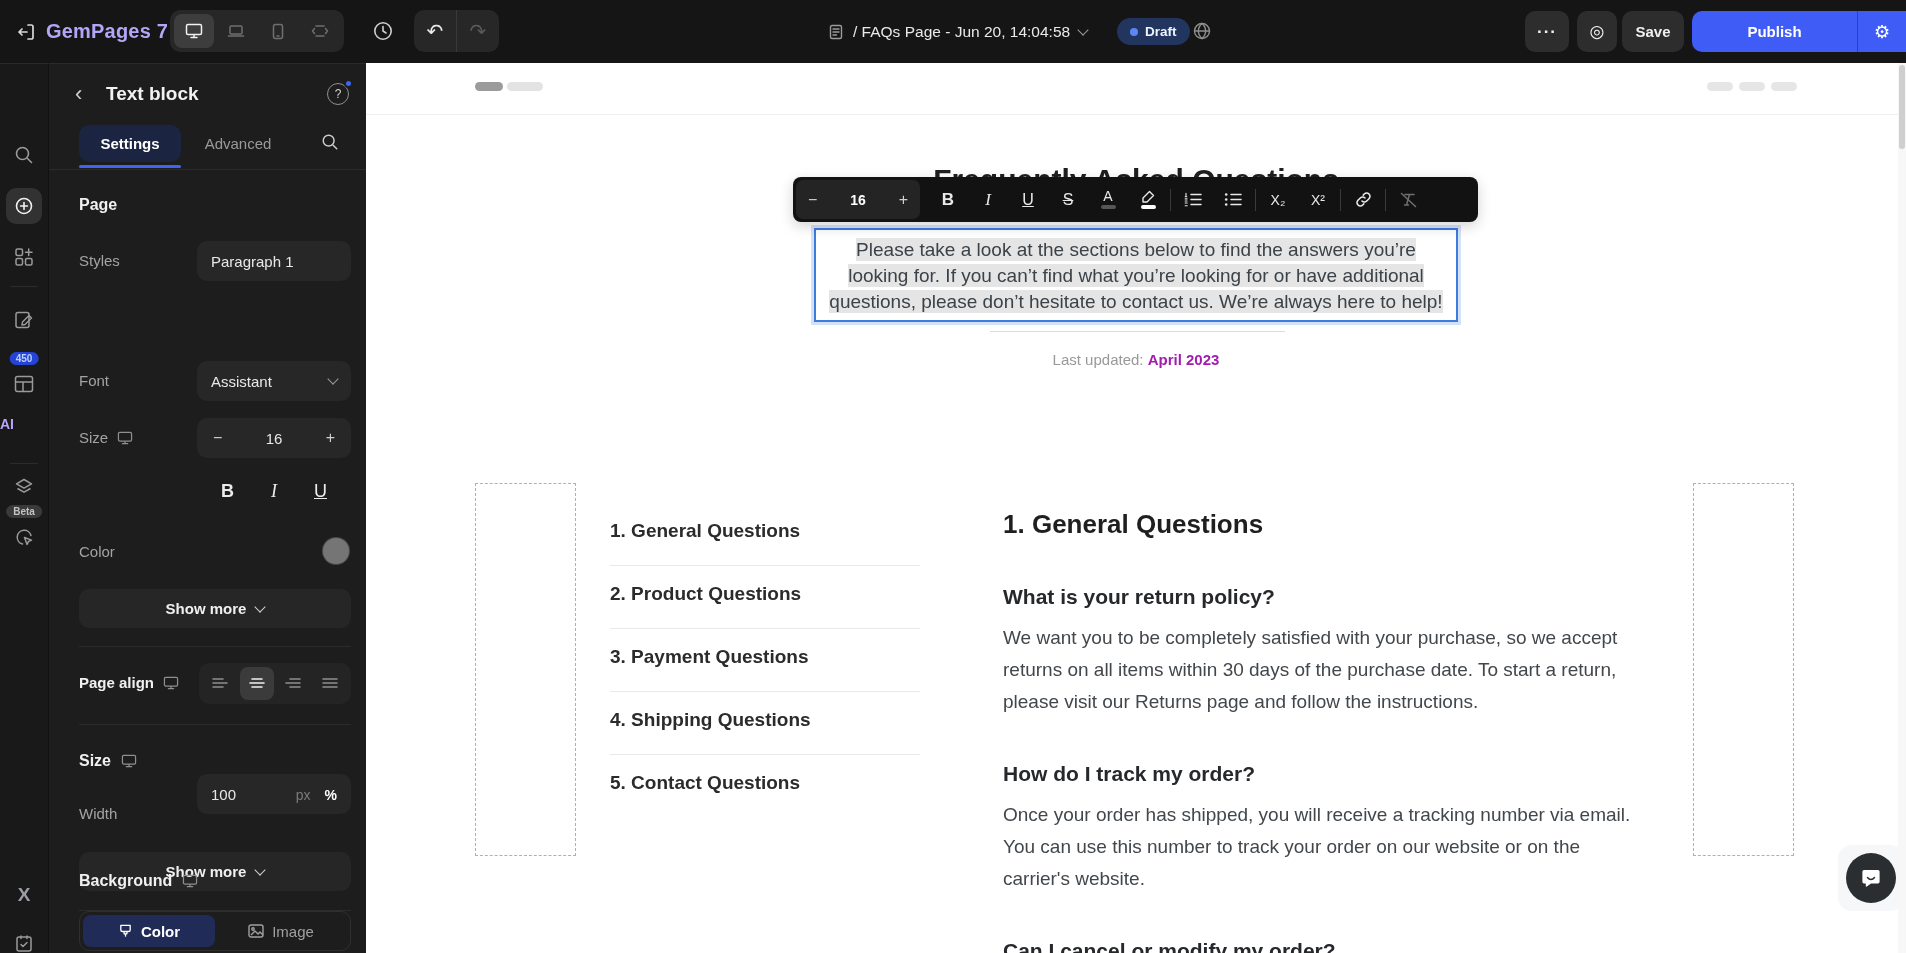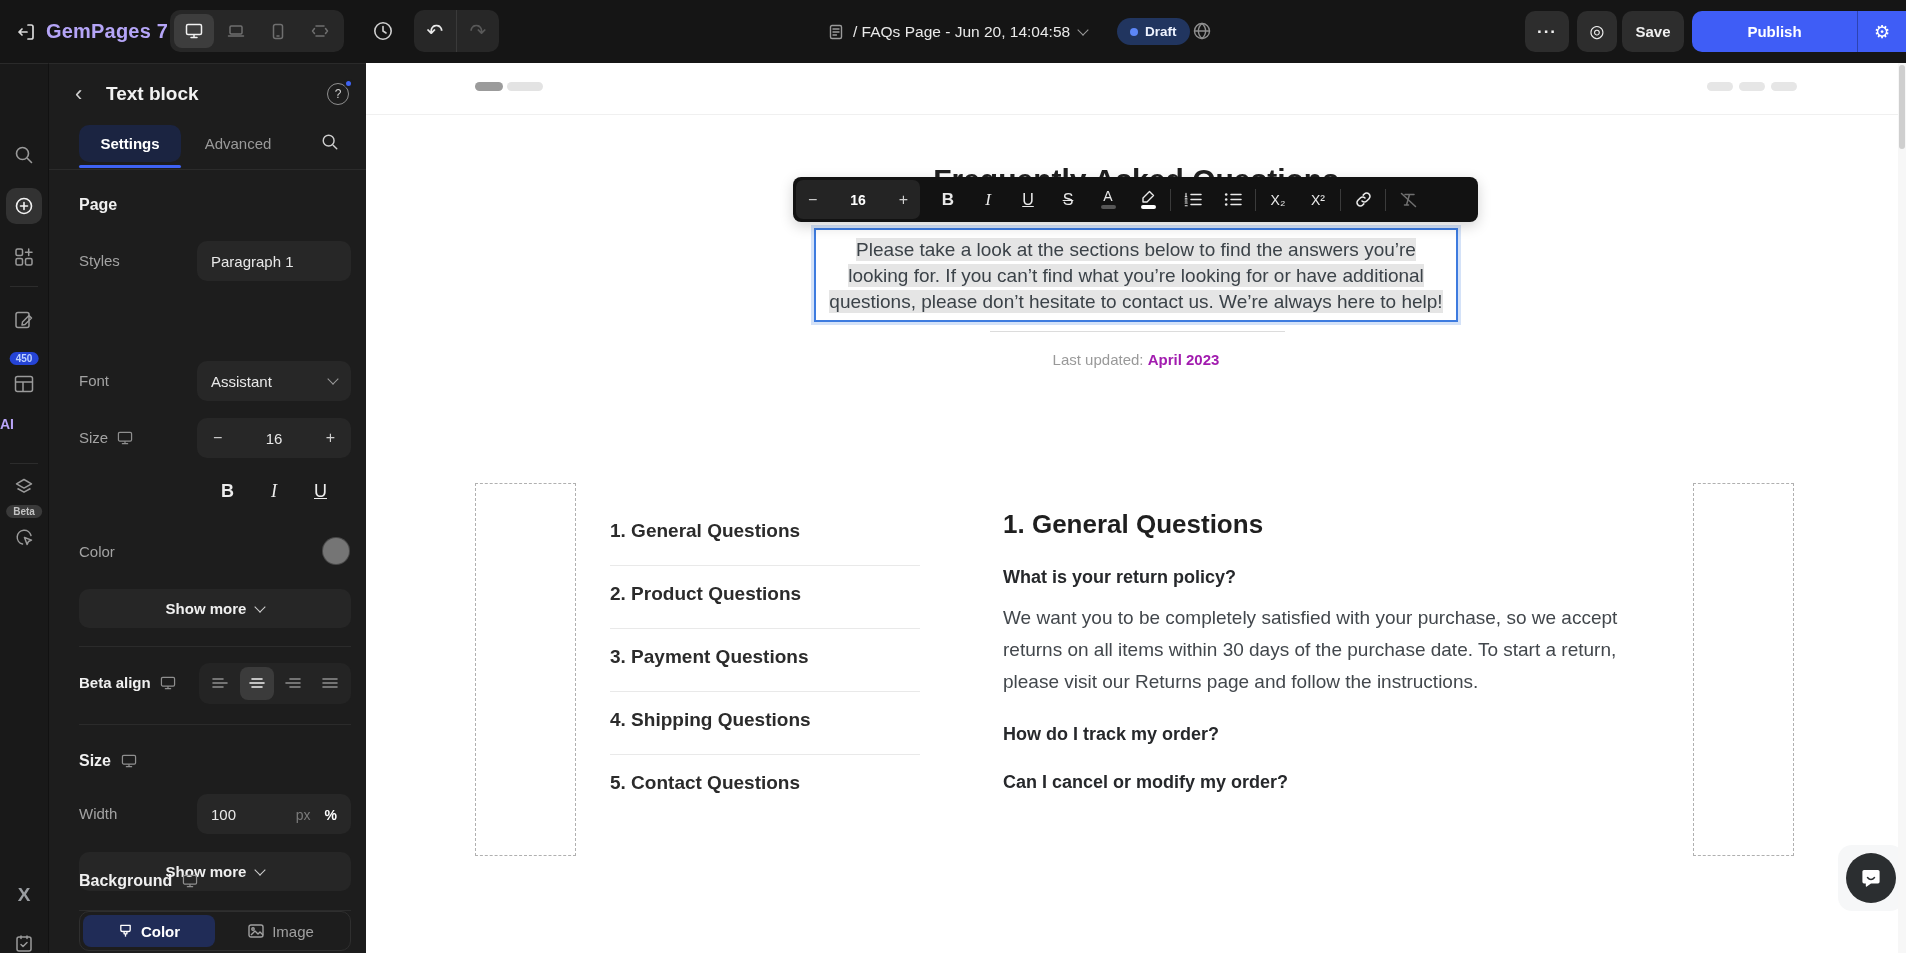--- a/index.html
+++ b/index.html
@@ -108,21 +108,21 @@
   .lastupd b{color:#a21caf}
   .dashedbox{position:absolute;top:420px;width:101px;height:373px;border:1px dashed #b0b0b0}
   
   .faqnav{position:absolute;left:244px;top:440px;width:310px}
   .navitem{padding:16px 0 22px;border-bottom:1px solid #e9e9e9;font-size:19px;font-weight:700;color:#2b2b2b;line-height:24px}
   .navitem.last{border-bottom:none;padding-bottom:4px}
   .customcode{margin-top:12px;height:54px;background:#ededed;display:flex;align-items:center;justify-content:center;font-size:16px;color:#3c3c3c}
   
   .faqcontent{position:absolute;left:637px;top:444px;width:640px}
   .faq-h2{font-size:26px;font-weight:700;color:#1f1f1f;line-height:34px}
-  .faq-q{margin-top:24px;font-size:18px;font-weight:700;color:#26282b;line-height:24px}
+  .faq-q{margin-top:44px;font-size:21px;font-weight:700;color:#26282b;line-height:24px}
   .faq-a{margin-top:13px;font-size:19px;color:#42474c;line-height:32px}
   
   .chatwrap{position:absolute;left:1472px;top:782px;width:66px;height:66px;background:#f6f7f8;border-radius:14px;display:flex;align-items:center;justify-content:center}
   .chatbtn{width:50px;height:50px;border-radius:50%;background:#2b2e30;display:flex;align-items:center;justify-content:center}
   .scrolltrack{position:absolute;right:0;top:0;bottom:0;width:8px;background:#f7f7f7}
   .scrollthumb{position:absolute;right:1px;top:2px;width:6px;height:84px;border-radius:3px;background:#cfcfcf}
 </style>
 </head>
 <body>
 
@@ -327,21 +327,21 @@
   <div class="p-abs swatch" style="left:274px;top:474px"></div>
 
   <div class="p-abs showmore" style="top:525px">
       <span>Show more</span>
       <span class="chev" style="border-color:#cfcfcf"></span>
     </div>
 
   <div class="p-abs p-div" style="top:582px"></div>
 
   <div class="p-abs p-label" style="left:30px;top:551px;top:610px;color:#f0f0f0;font-weight:700">
-    <span>Beta align</span>
+    <span>Page align</span>
     <span class="monicon">
         <svg width="16" height="14" viewBox="0 0 18 16" fill="none" stroke="currentColor" stroke-width="1.4" stroke-linecap="round">
           <rect x="1.5" y="1.5" width="15" height="10" rx="1.5"></rect>
           <path d="M6 14.5h6M9 12v2.5"></path>
         </svg>
       </span>
   </div>
   <div class="p-abs aligngroup" style="top:599px">
     <div class="alignbtn">
         <svg width="16" height="12" viewBox="0 0 16 12" stroke="currentColor" stroke-width="1.6" stroke-linecap="round">
@@ -371,21 +371,21 @@
     <span>Size</span>
     <span class="monicon">
         <svg width="16" height="14" viewBox="0 0 18 16" fill="none" stroke="currentColor" stroke-width="1.4" stroke-linecap="round">
           <rect x="1.5" y="1.5" width="15" height="10" rx="1.5"></rect>
           <path d="M6 14.5h6M9 12v2.5"></path>
         </svg>
       </span>
   </div>
 
   <div class="p-abs p-label" style="left:30px;top:741px">Width</div>
-  <div class="p-abs p-ctl widthctl" style="left:148px;top:730px;width:154px">
+  <div class="p-abs p-ctl widthctl" style="left:148px;top:710px;width:154px">
     <span>100</span>
     <span><span class="unitpx">px</span><span class="unitpct">%</span></span>
   </div>
 
   <div class="p-abs showmore" style="top:788px">
       <span>Show more</span>
       <span class="chev" style="border-color:#cfcfcf"></span>
     </div>
 
   <div class="p-abs p-div" style="top:846px"></div>
@@ -513,20 +513,21 @@
     <div class="navitem last">5. Contact Questions</div>
   </div>
 
   <div class="faqcontent">
     <div class="faq-h2">1. General Questions</div>
 
     <div class="faq-q">What is your return policy?</div>
     <div class="faq-a">We want you to be completely satisfied with your purchase, so we accept returns on all items within 30 days of the purchase date. To start a return, please visit our Returns page and follow the instructions.</div>
 
     <div class="faq-q">How do I track my order?</div>
+    <div class="faq-a">Once your order has shipped, you will receive a tracking number via email. You can use this number to track your order on our website or on the carrier's website.</div>
 
     <div class="faq-q">Can I cancel or modify my order?</div>
 
   </div>
 
   <div class="chatwrap">
     <div class="chatbtn">
       <svg width="24" height="24" viewBox="0 0 24 24" fill="#fff">
           <path d="M5 4h14a1.6 1.6 0 0 1 1.6 1.6v10.2A1.6 1.6 0 0 1 19 17.4h-7l-4.2 3.2a.6.6 0 0 1-1-.5v-2.7H5a1.6 1.6 0 0 1-1.6-1.6V5.6A1.6 1.6 0 0 1 5 4z"></path>
           <path d="M8.5 11.5c1.1 1.4 2.3 2 3.5 2s2.4-.6 3.5-2" fill="none" stroke="#2b2e30" stroke-width="1.5" stroke-linecap="round"></path>

